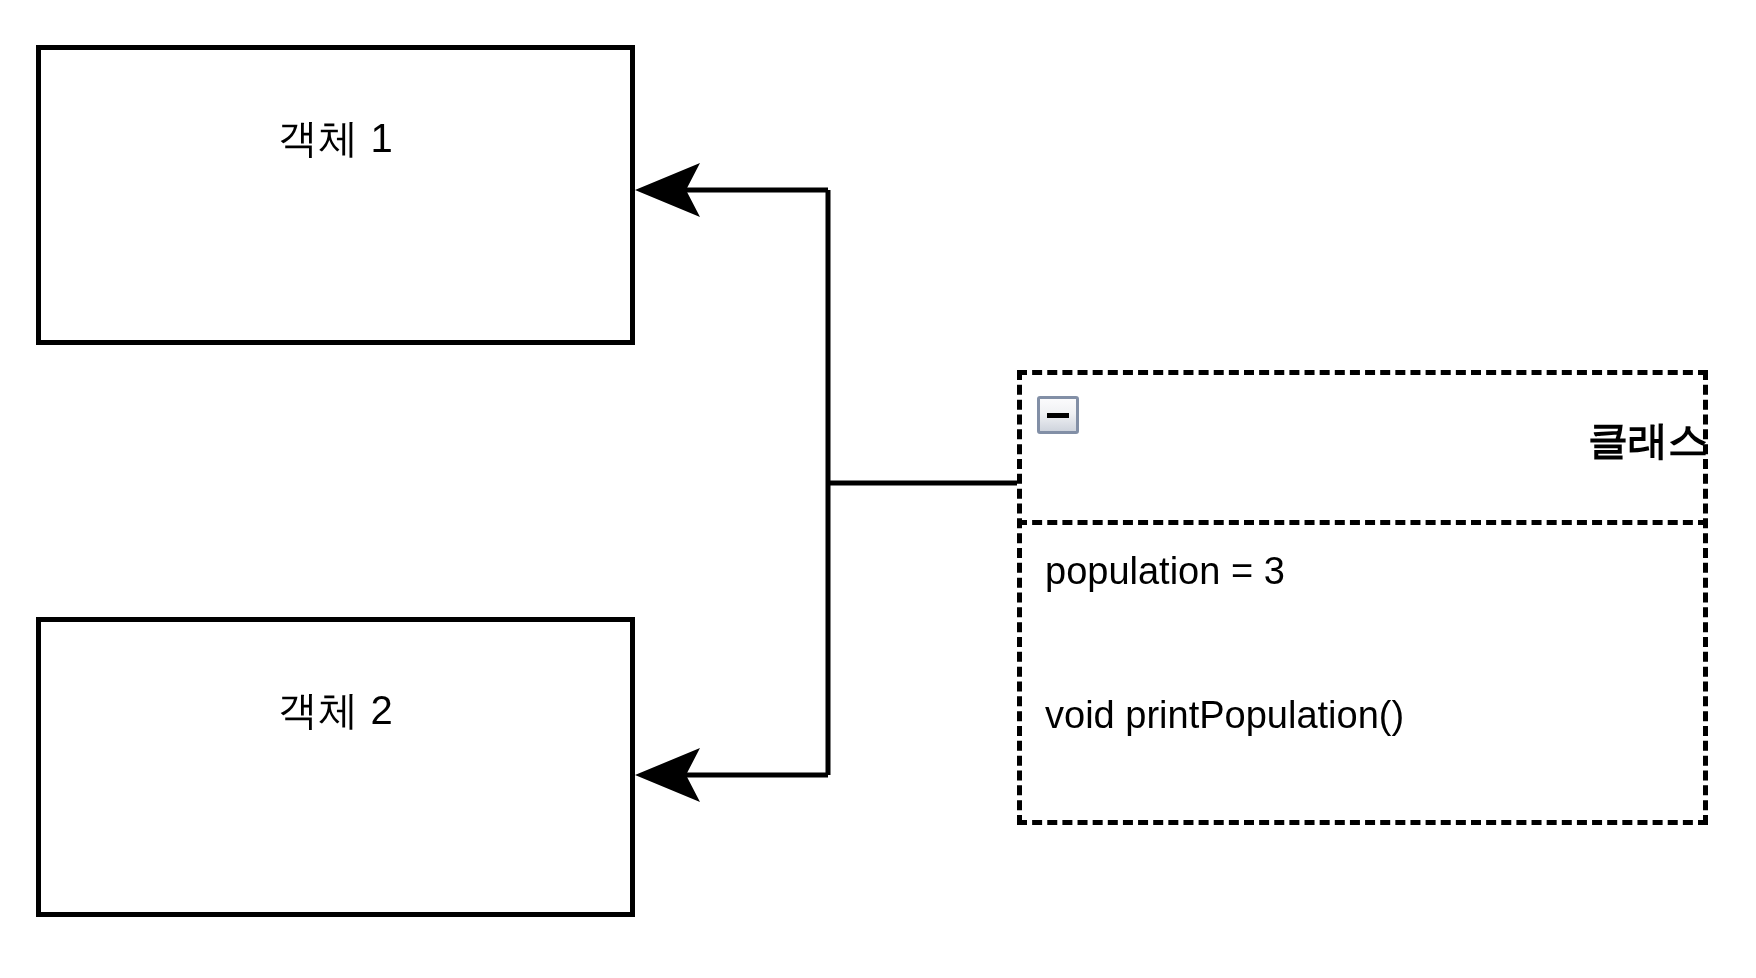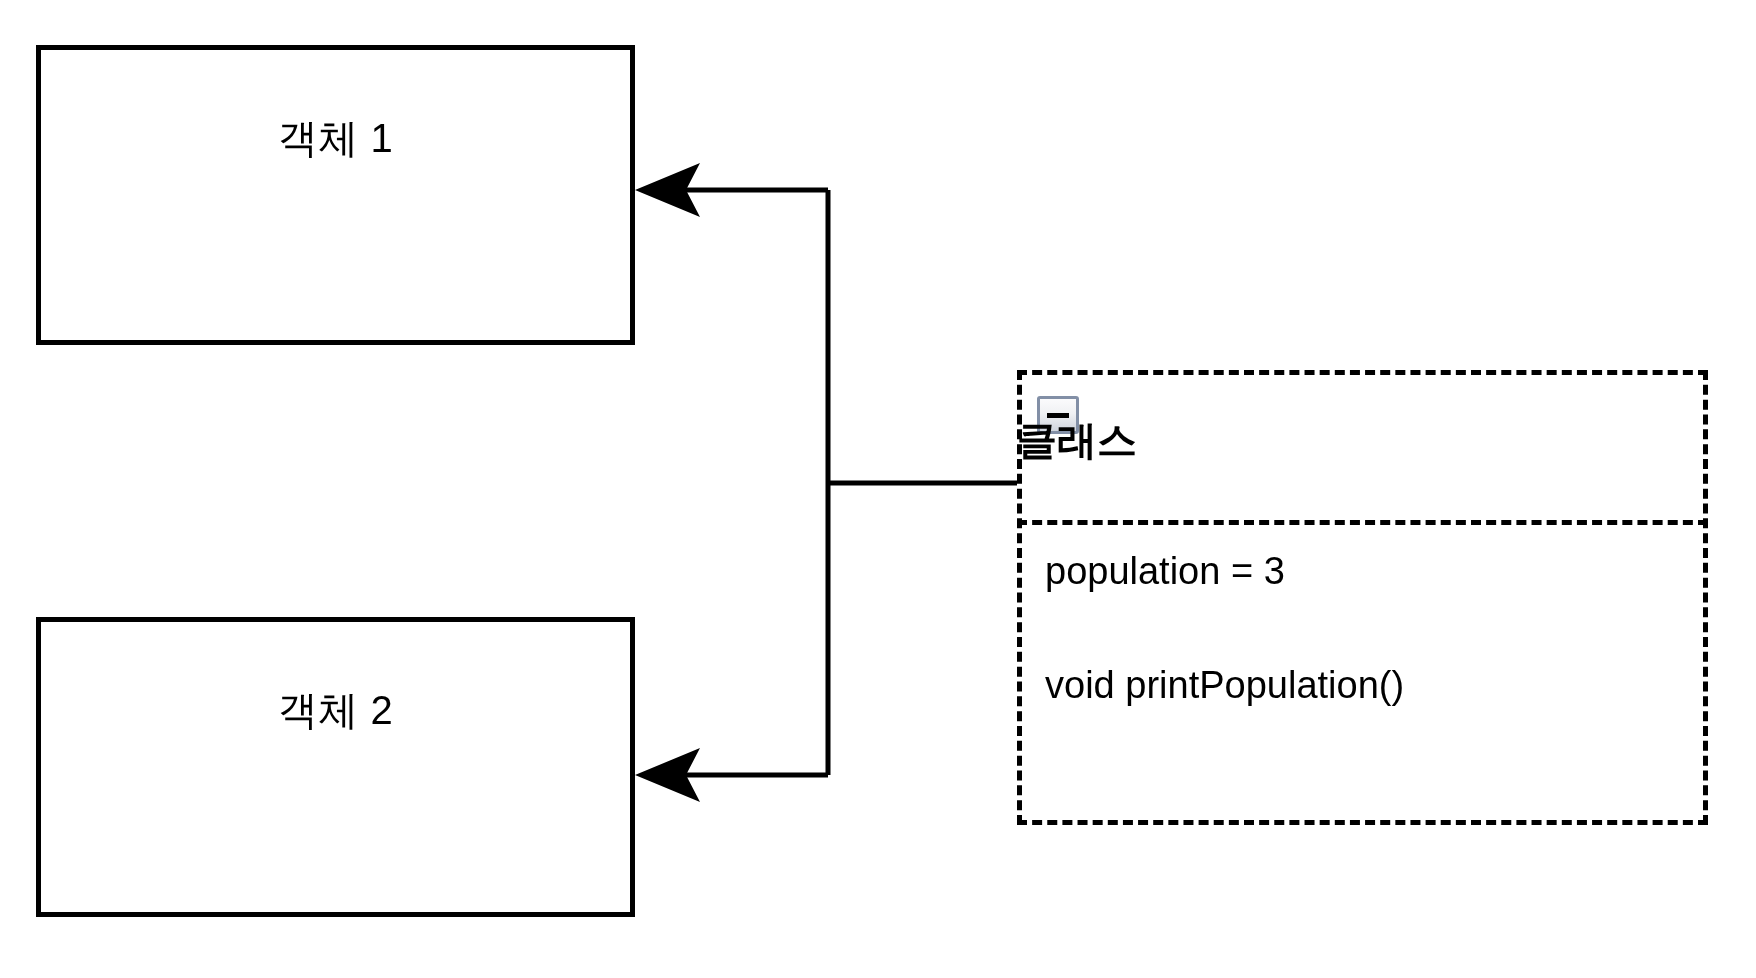--- a/index.html
+++ b/index.html
@@ -77,21 +77,21 @@
   
   #class-header {
     position: absolute;
     left: 0; top: 0;
     width: 100%; height: 150px;
   }
   #class-title {
     position: absolute;
     left: 0; right: 0;
     top: 50px;
-    text-align: left;
+    text-align: right;
     font-size: 40px;
     font-weight: 700;
     color: #000000;
     line-height: 1;
     user-select: none;
   }
   
   #collapse-toggle {
     position: absolute;
     left: 20px;
@@ -119,21 +119,21 @@
   .member-row {
     position: absolute;
     left: 28px;
     font-size: 38px;
     color: #000000;
     line-height: 1;
     white-space: nowrap;
     user-select: none;
   }
   #member-attribute { top: 182px; }
-  #member-operation { top: 296px; text-align: center; }
+  #member-operation { top: 326px; text-align: center; }
 
   
   #connector-layer {
     position: absolute;
     left: 0; top: 0;
     width: 1756px; height: 978px;
     pointer-events: none;
   }
 </style>
 </head>

